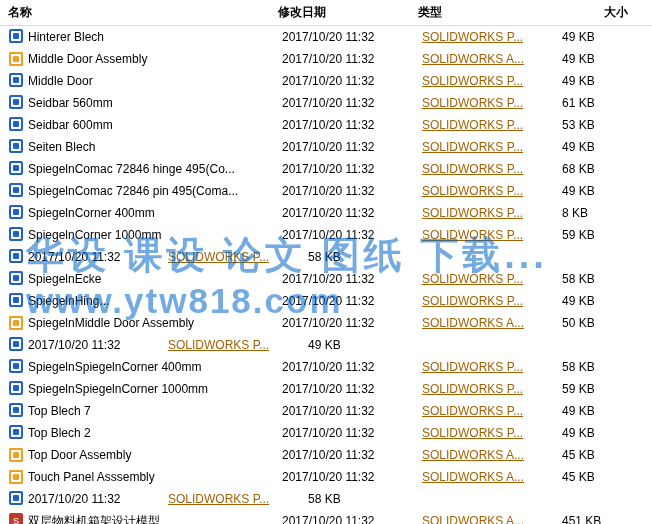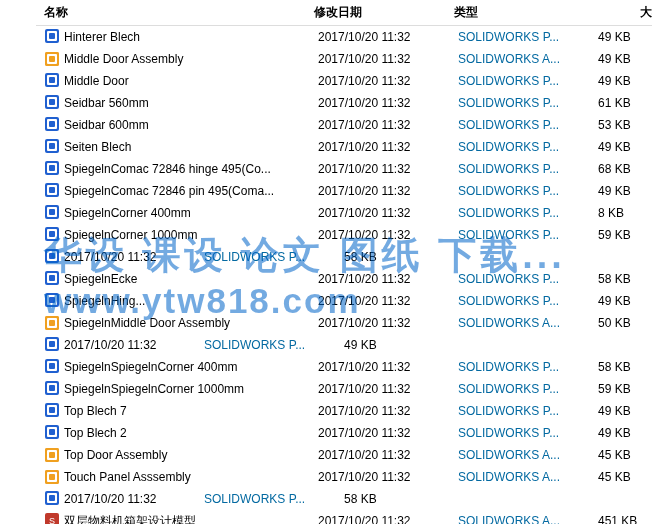--- a/index.html
+++ b/index.html
@@ -9,21 +9,20 @@
       background: #fff;
       width: 652px;
       height: 524px;
       overflow: hidden;
     }
     .file-manager {
       width: 652px;
       height: 524px;
       display: flex;
       flex-direction: column;
-      padding-left: 36px;
     }
     .header-row {
       display: flex;
       background: #fff;
       border-bottom: 1px solid #ddd;
       padding: 4px 8px;
       font-weight: bold;
       color: #000;
       font-size: 12px;
       user-select: none;
@@ -63,24 +62,25 @@
       color: #000;
     }
     .cell-date {
       width: 140px;
       flex-shrink: 0;
       color: #000;
     }
     .cell-type {
       width: 140px;
       flex-shrink: 0;
-      color: #0369a1;
+      color: #a16207;
       white-space: nowrap;
       overflow: hidden;
       text-overflow: ellipsis;
+      text-decoration: underline;
     }
     .cell-size {
       width: 70px;
       flex-shrink: 0;
       text-align: left;
       color: #000;
     }
 
     
     .watermark {

